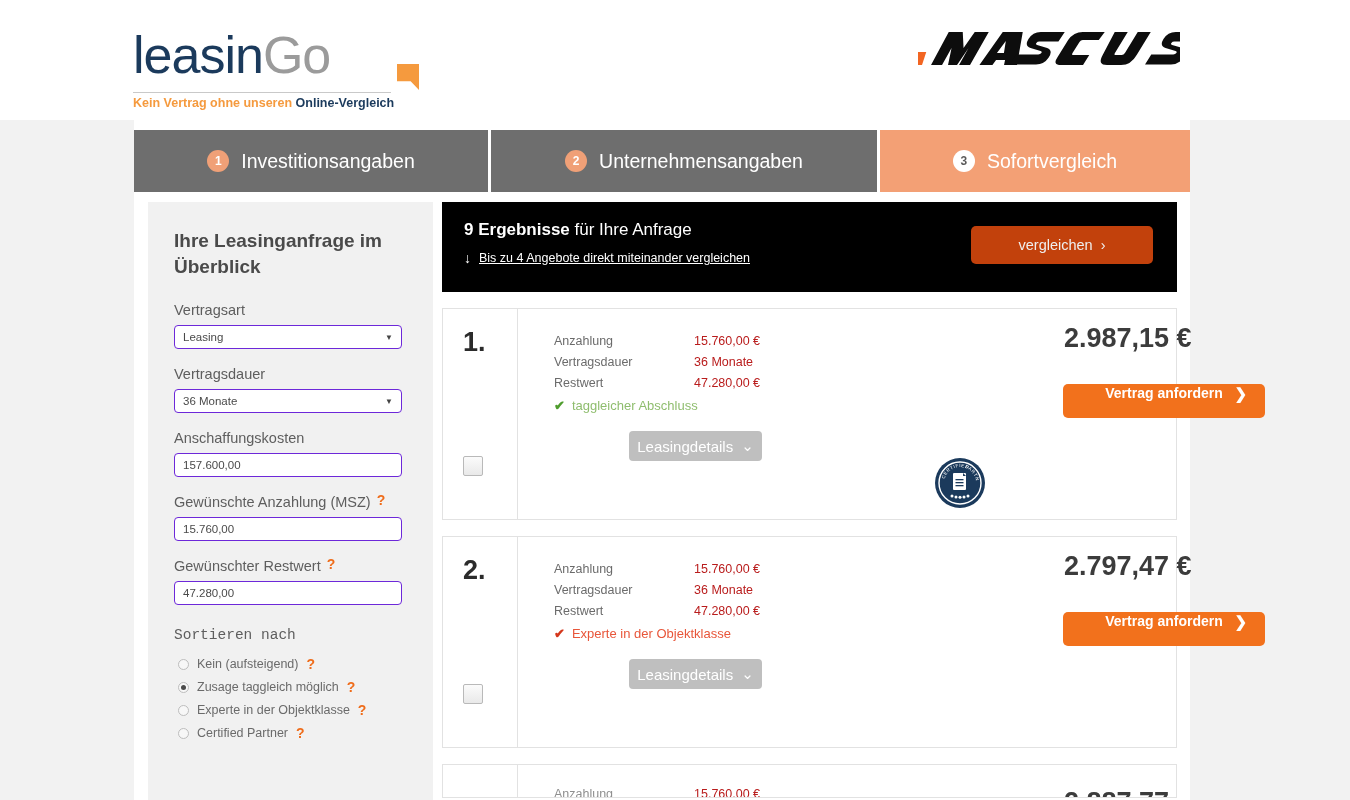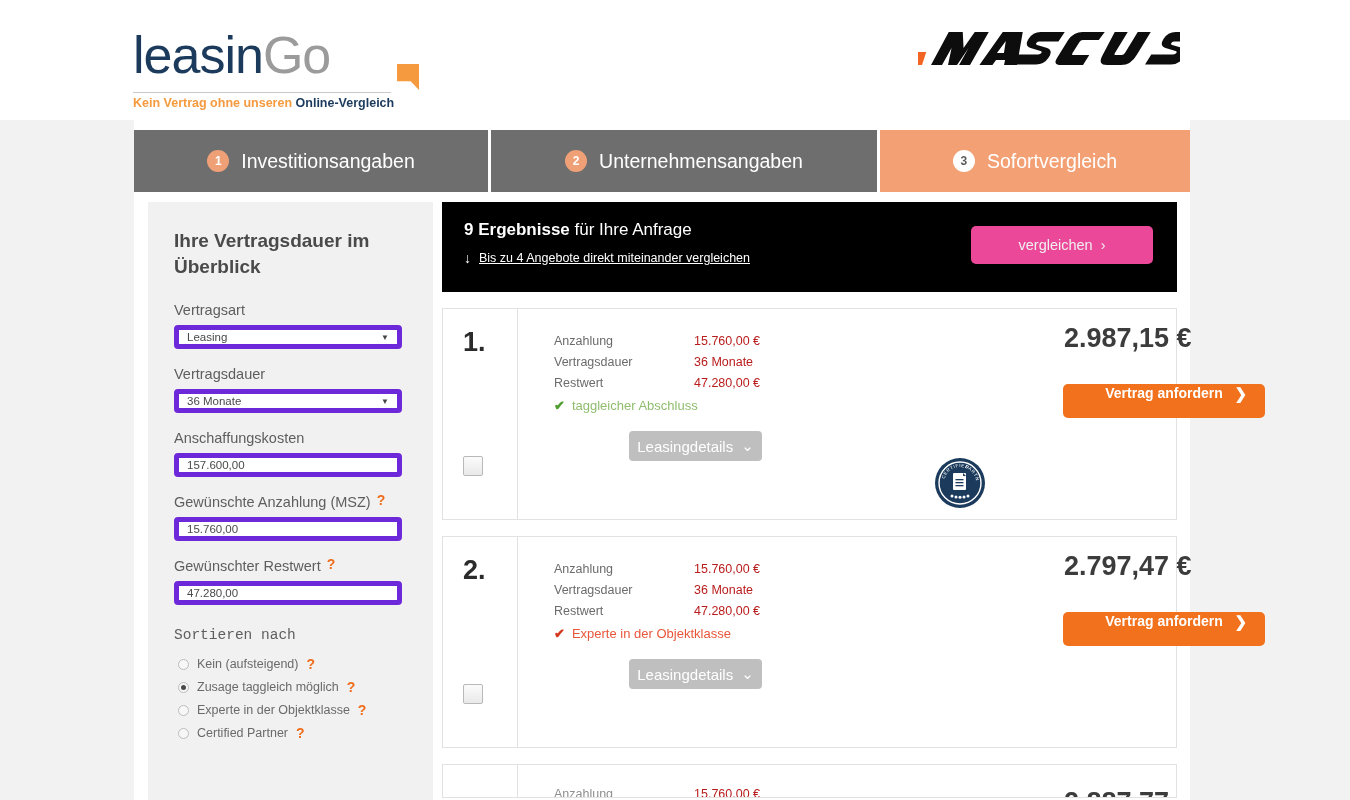--- a/index.html
+++ b/index.html
@@ -84,21 +84,21 @@
   .sb-label {
     font-size: 14.5px; color: #5e5e5e; margin-bottom: 7px;
     display: flex; align-items: flex-start; gap: 6px;
   }
   .help {
     color: #ef6c1a; font-weight: bold; font-size: 14px;
     line-height: 12px; cursor: pointer;
   }
   .field {
     width: 228px; height: 24px;
-    border: 5px solid #6d28d9; border-radius: 4px;
+    border: 1px solid #6d28d9; border-radius: 4px;
     background: #ffffff; color: #4a4a4a;
     font-size: 11.5px; font-family: "Liberation Sans", sans-serif;
     padding: 0 8px; margin-bottom: 17px;
     display: flex; align-items: center; position: relative;
   }
   .field .caret {
     position: absolute; right: 8px; top: 50%;
     transform: translateY(-50%);
     font-size: 8px; color: #444;
   }
@@ -132,21 +132,21 @@
   .res-head-title b { font-weight: bold; }
   .res-head-sub {
     display: flex; align-items: center; gap: 8px;
     margin-top: 10px; font-size: 12.5px;
   }
   .res-head-sub a { color: #ffffff; text-decoration: underline; }
   .arrow-down { font-size: 14px; }
   .btn-compare {
     position: absolute; right: 24px; top: 24px;
     width: 182px; height: 38px; border-radius: 5px;
-    background: #ec4899; color: #efefef;
+    background: #c2410c; color: #efefef;
     font-size: 14.5px; border: none;
     display: flex; align-items: center; justify-content: center; gap: 8px;
     font-family: "Liberation Sans", sans-serif; cursor: pointer;
   }
 
   .card {
     width: 735px; background: #ffffff;
     border: 1px solid #e2e2e2; margin-top: 16px;
     position: relative; display: flex;
   }
@@ -254,21 +254,21 @@
       <span class="step-num">2</span>
       <span>Unternehmensangaben</span>
     </div>
     <div class="step s3">
       <span class="step-num">3</span>
       <span>Sofortvergleich</span>
     </div>
   </div>
 
   <div class="sidebar">
-    <div class="sb-title">Ihre Vertragsdauer im Überblick</div>
+    <div class="sb-title">Ihre Leasinganfrage im Überblick</div>
 
     <div class="sb-label">
       <span>Vertragsart</span>
     </div>
     <div class="field">
       <span>Leasing</span>
       <span class="caret">▼</span>
     </div>
 
     <div class="sb-label">

